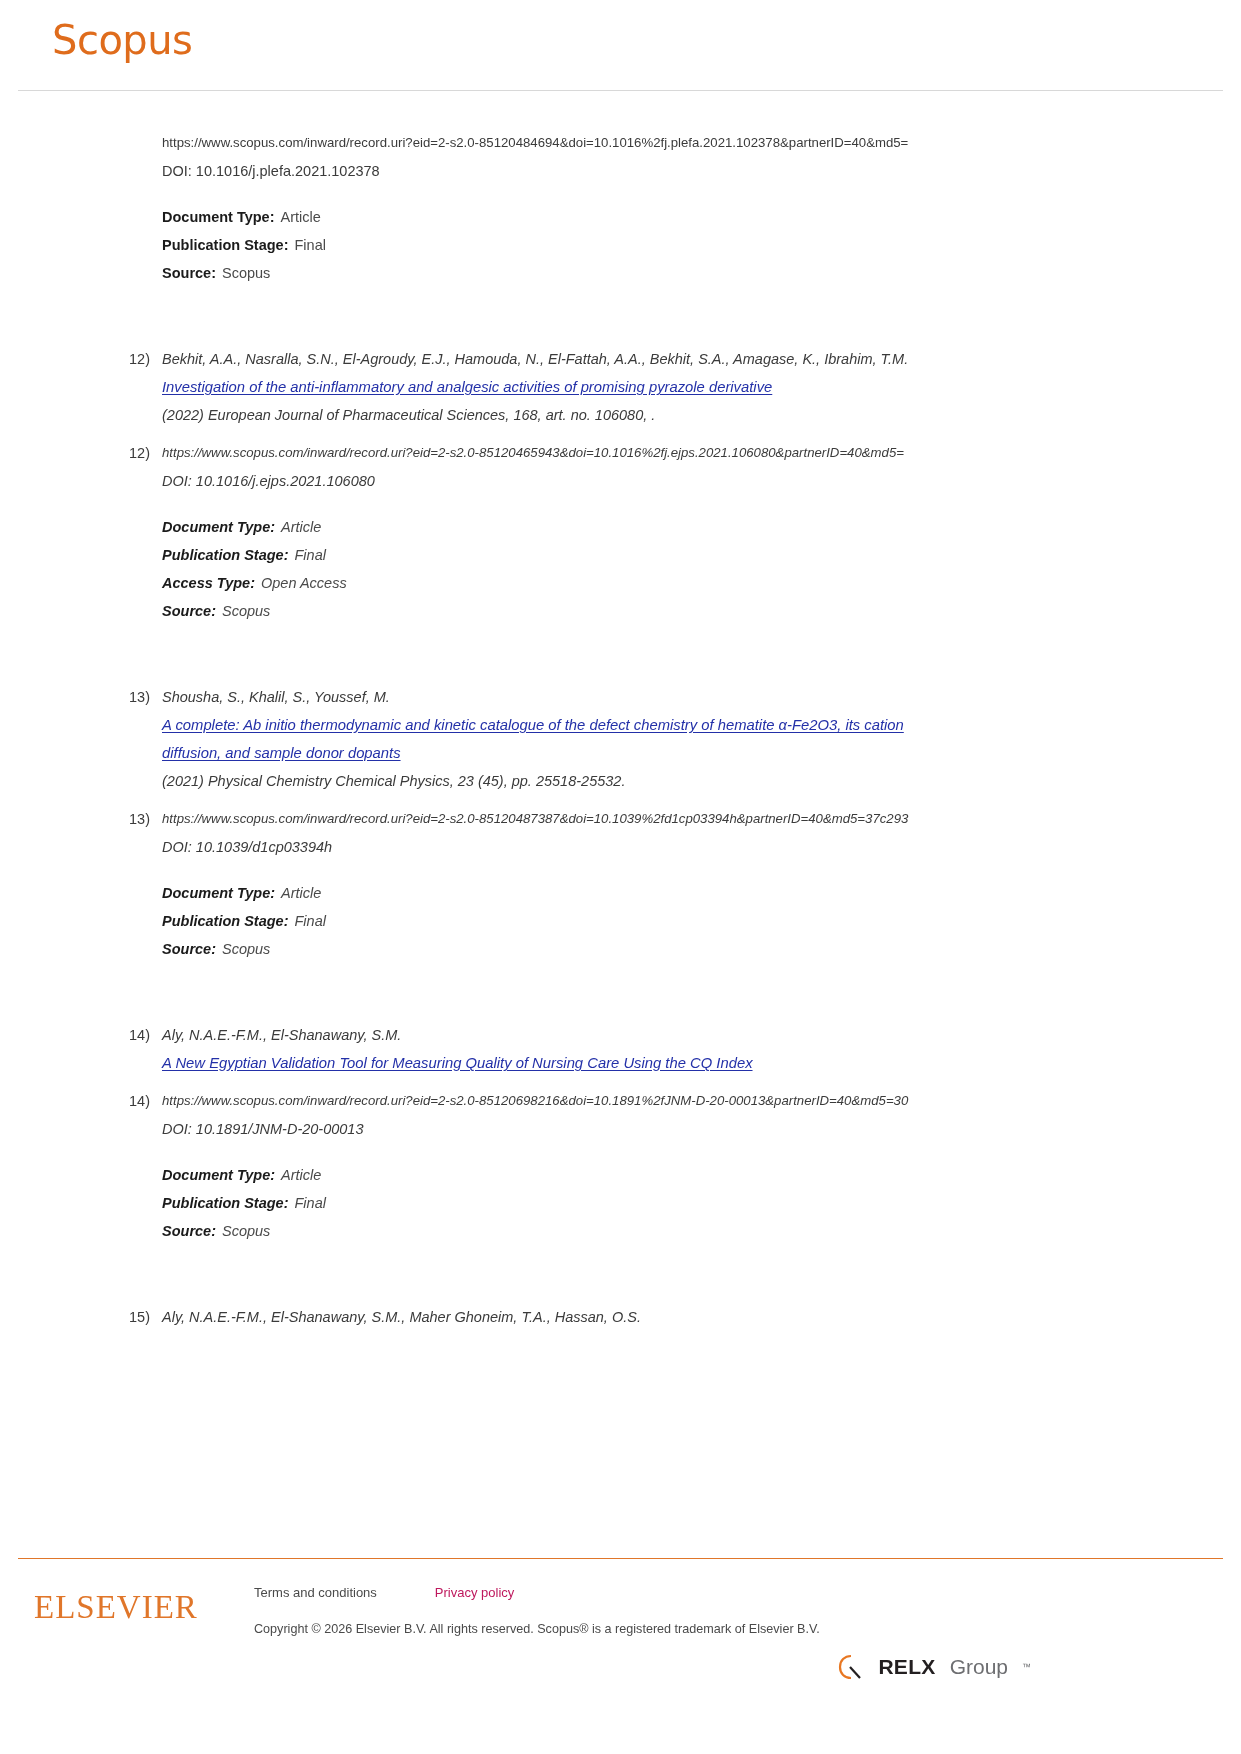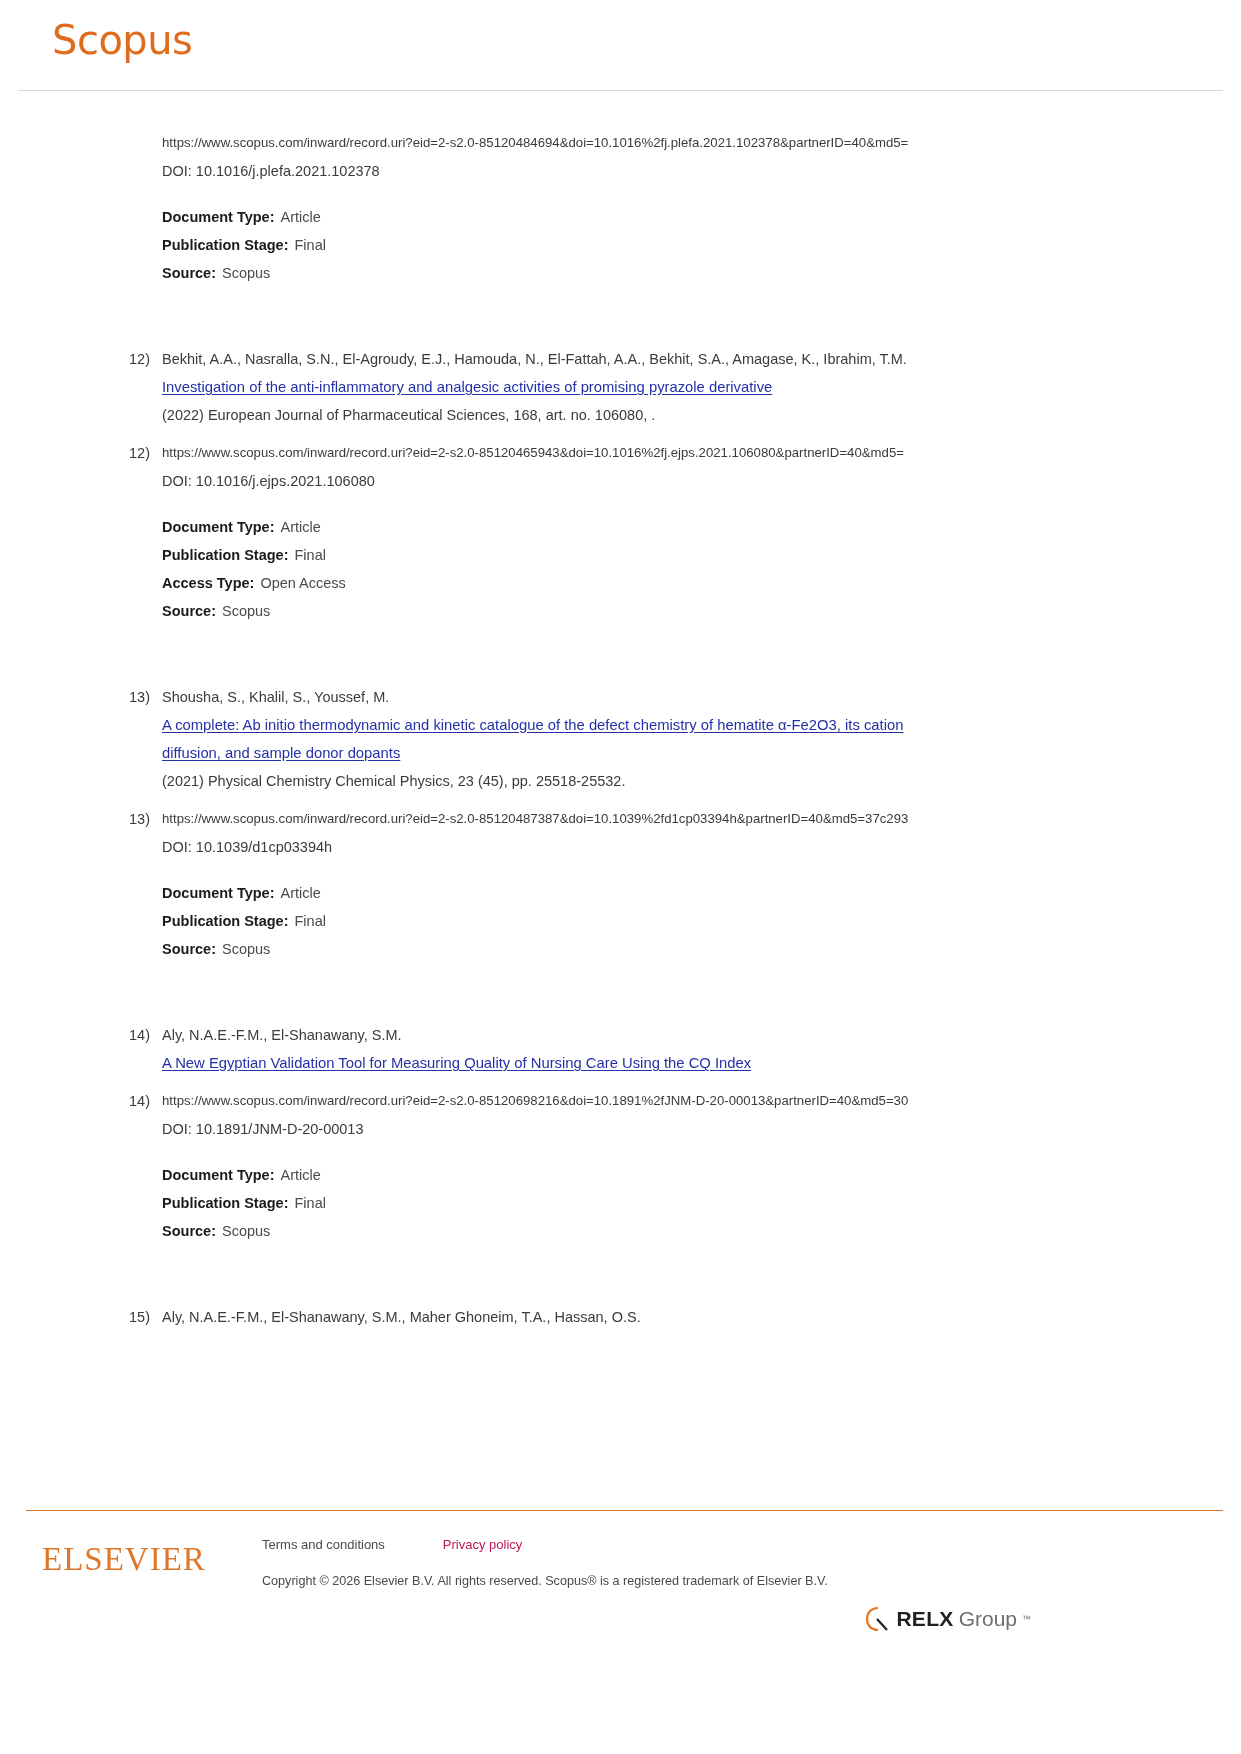--- a/index.html
+++ b/index.html
@@ -61,20 +61,21 @@
     padding-right: 12px;
     box-sizing: border-box;
     margin-left: 110px;
     font-size: 14.5px;
     color: #3b3b3b;
     line-height: 28px;
   }
   .body {
     flex: 1 1 auto;
     min-width: 0;
+    font-style: italic;
   }
 
   .authors {
     font-size: 14.5px;
     color: #3b3b3b;
     line-height: 28px;
     white-space: normal;
     max-width: 760px;
   }
   .title-link {
@@ -132,22 +133,21 @@
   .gap-lg { height: 36px; }
   .gap-md { height: 22px; }
   .gap-sm { height: 10px; }
 
   
   .footer {
     position: absolute;
     left: 0;
     right: 0;
     bottom: 0;
-    height: 244px;
-    padding-left: 8px;
+    height: 196px;
   }
   .footer-rule {
     border-top: 1.6px solid #e0762a;
     margin: 0 18px;
   }
   .footer-inner {
     display: flex;
     align-items: flex-start;
     padding: 26px 18px 0 18px;
     position: relative;
@@ -175,21 +175,21 @@
     color: #4a4a4a;
     margin-top: 22px;
     white-space: nowrap;
   }
   .relx {
     position: absolute;
     right: 210px;
     bottom: -44px;
     display: flex;
     align-items: center;
-    gap: 5px;
+    gap: 14px;
   }
   .relx-mark {
     width: 26px;
     height: 26px;
     position: relative;
   }
   .relx-text {
     font-size: 21px;
     font-weight: bold;
     color: #231f20;

